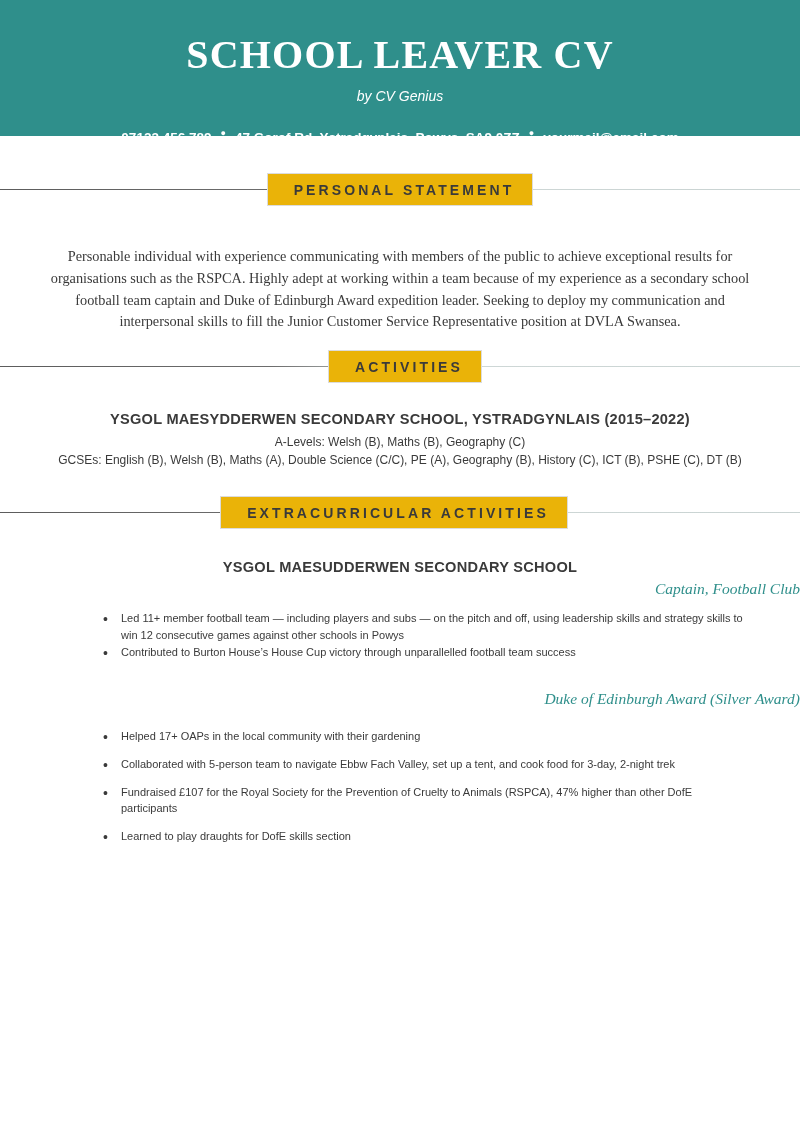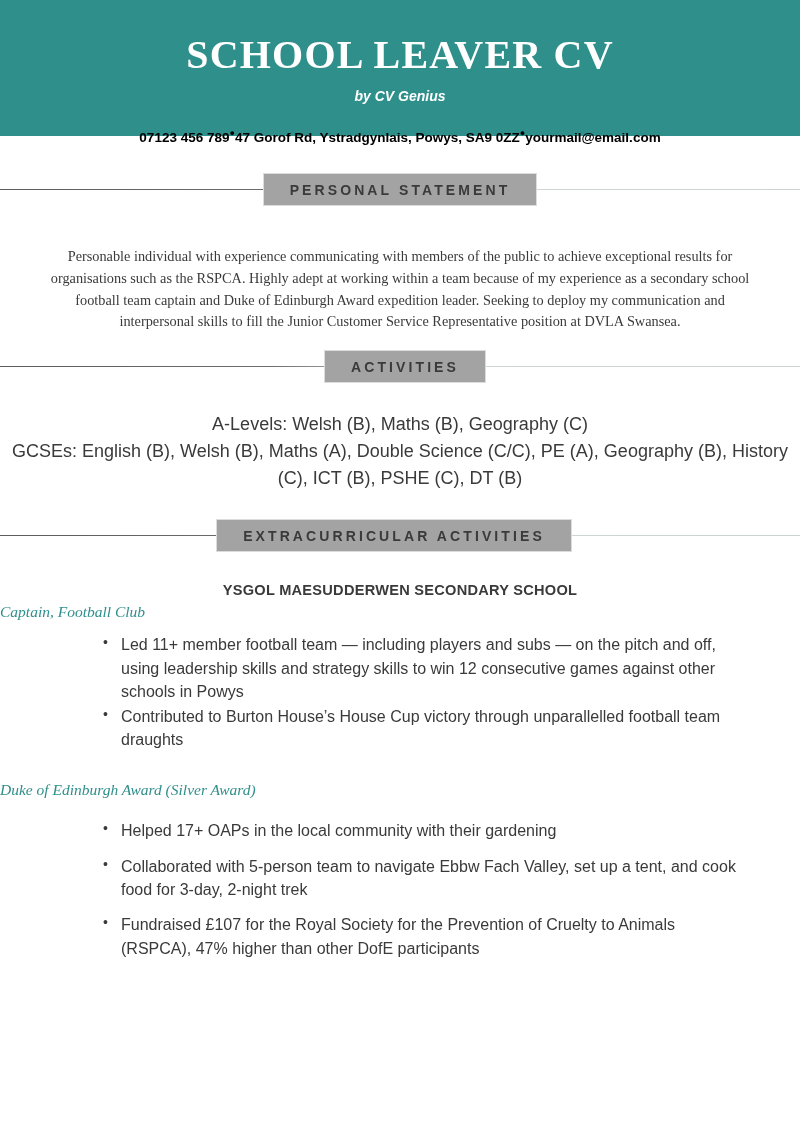--- a/index.html
+++ b/index.html
@@ -29,30 +29,31 @@
     font-weight: bold;
     font-size: 40px;
     letter-spacing: 1.2px;
     line-height: 1.05;
     margin: 0 0 12px 0;
     color: #ffffff;
   }
   .cv-byline {
     font-size: 14px;
     font-style: italic;
-    font-weight: bold;
+    font-weight: normal;
     margin: 0 0 26px 0;
     color: #ffffff;
   }
   .cv-contact {
     font-size: 13.5px;
     font-weight: bold;
-    color: #000000;
+    color: #ffffff;
     display: flex;
     justify-content: center;
+    gap: 9px;
     flex-wrap: nowrap;
     white-space: nowrap;
   }
   .contact-sep {
     font-size: 9px;
     line-height: 1;
     position: relative;
     top: -1px;
   }
 
@@ -67,23 +68,23 @@
   .section-head .rule {
     position: absolute;
     left: 0;
     right: 0;
     top: 50%;
     height: 1px;
     background: linear-gradient(to right, #5c5c5c 0%, #6d6d6d 34%, #cfd8d7 52%, #c9d3d2 100%);
   }
   .section-head .label-box {
     position: relative;
-    background: #a3a3a3;
+    background: #eab308;
     border: 1px solid #dcdcdc;
-    padding: 9px 26px 8px 26px;
+    padding: 9px 18px 8px 26px;
     font-size: 14px;
     font-weight: bold;
     letter-spacing: 3.1px;
     color: #3a3a3a;
     white-space: nowrap;
     line-height: 1;
   }
   .section-head.sec-personal { margin-top: 34px; }
   .section-head.sec-personal .label-box { margin-left: 0px; }
   .section-head.sec-education .label-box { margin-left: 10px; }
@@ -104,52 +105,52 @@
     padding-top: 26px;
   }
   .edu-school {
     font-size: 14.6px;
     font-weight: bold;
     letter-spacing: 0.25px;
     margin-bottom: 6px;
     color: #3a3a3a;
   }
   .edu-line {
-    font-size: 18px;
+    font-size: 12px;
     line-height: 1.5;
     color: #3a3a3a;
   }
 
   .extra-block { padding-top: 28px; }
   .entry-org {
     text-align: center;
     font-size: 14.6px;
     font-weight: bold;
     letter-spacing: 0.25px;
     color: #3a3a3a;
     margin-bottom: 5px;
   }
   .entry-role {
-    text-align: left;
+    text-align: right;
     font-family: "Liberation Serif", serif;
     font-style: italic;
     font-size: 15.5px;
     color: #2f8f8b;
     margin-bottom: 6px;
   }
   .entry-role.spaced { margin-top: 30px; margin-bottom: 20px; }
 
   ul.bullets {
     margin: 12px 0 0 0;
     padding: 0 56px 0 103px;
     list-style: none;
   }
   ul.bullets li {
     position: relative;
-    font-size: 16px;
+    font-size: 11px;
     line-height: 1.46;
     padding-left: 18px;
     color: #3a3a3a;
   }
   ul.bullets li::before {
     content: "\2022";
     position: absolute;
     left: 0;
     top: -1px;
     font-size: 14px;
@@ -177,38 +178,40 @@
   <div class="rule"></div>
   <div class="label-box">PERSONAL STATEMENT</div>
 </div>
 <p class="statement">Personable individual with experience communicating with members of the public to achieve exceptional results for organisations such as the RSPCA. Highly adept at working within a team because of my experience as a secondary school football team captain and Duke of Edinburgh Award expedition leader. Seeking to deploy my communication and interpersonal skills to fill the Junior Customer Service Representative position at DVLA Swansea.</p>
 
 <div class="section-head sec-education">
   <div class="rule"></div>
   <div class="label-box">ACTIVITIES</div>
 </div>
 <div class="edu-block">
+  <div class="edu-school">YSGOL MAESYDDERWEN SECONDARY SCHOOL, YSTRADGYNLAIS (2015–2022)</div>
   <div class="edu-line">A-Levels: Welsh (B), Maths (B), Geography (C)</div>
   <div class="edu-line">GCSEs: English (B), Welsh (B), Maths (A), Double Science (C/C), PE (A), Geography (B), History (C), ICT (B), PSHE (C), DT (B)</div>
 </div>
 
 <div class="section-head sec-extra" style="margin-top:24px;">
   <div class="rule"></div>
   <div class="label-box">EXTRACURRICULAR ACTIVITIES</div>
 </div>
 
 <div class="extra-block">
   <div class="entry-org">YSGOL MAESUDDERWEN SECONDARY SCHOOL</div>
   <div class="entry-role">Captain, Football Club</div>
 
   <ul class="bullets tight">
     <li>Led 11+ member football team — including players and subs — on the pitch and off, using leadership skills and strategy skills to win 12 consecutive games against other schools in Powys</li>
-    <li>Contributed to Burton House’s House Cup victory through unparallelled football team draughts</li>
+    <li>Contributed to Burton House’s House Cup victory through unparallelled football team success</li>
   </ul>
 
   <div class="entry-role spaced">Duke of Edinburgh Award (Silver Award)</div>
 
   <ul class="bullets loose">
     <li>Helped 17+ OAPs in the local community with their gardening</li>
     <li>Collaborated with 5-person team to navigate Ebbw Fach Valley, set up a tent, and cook food for 3-day, 2-night trek</li>
     <li>Fundraised £107 for the Royal Society for the Prevention of Cruelty to Animals (RSPCA), 47% higher than other DofE participants</li>
+    <li>Learned to play draughts for DofE skills section</li>
   </ul>
 </div>
 
 </body></html>

